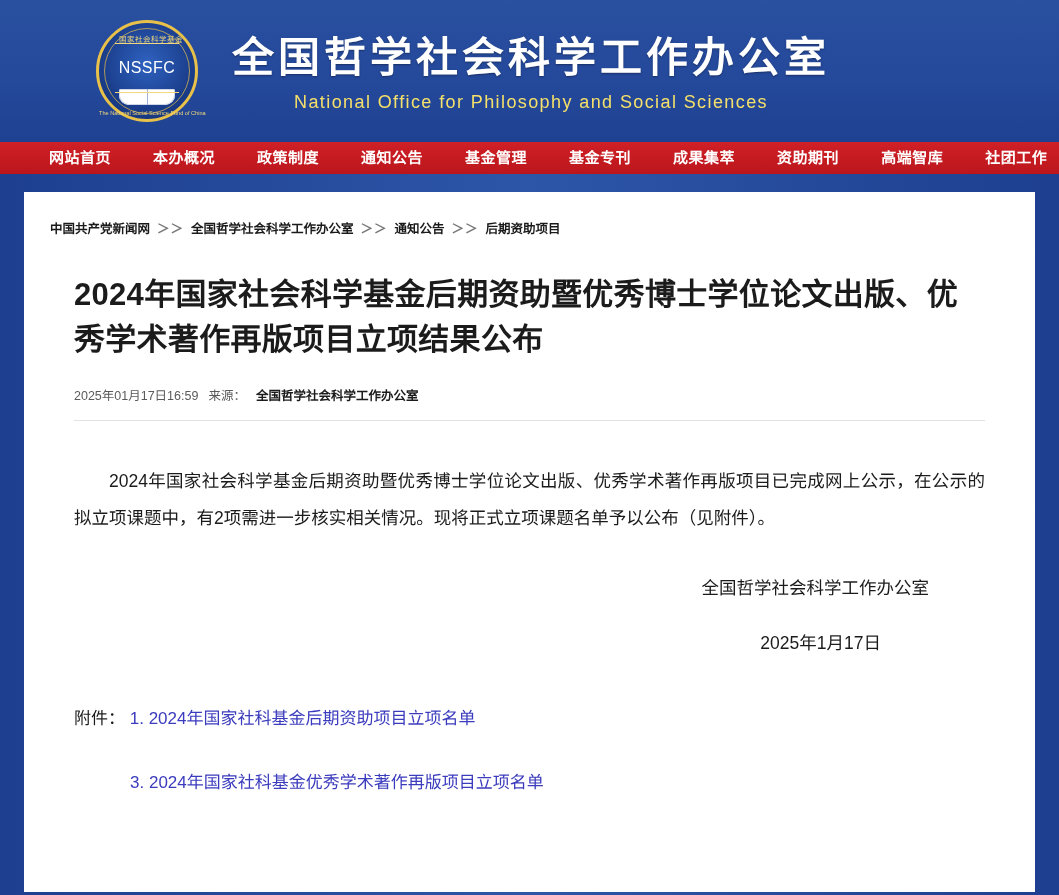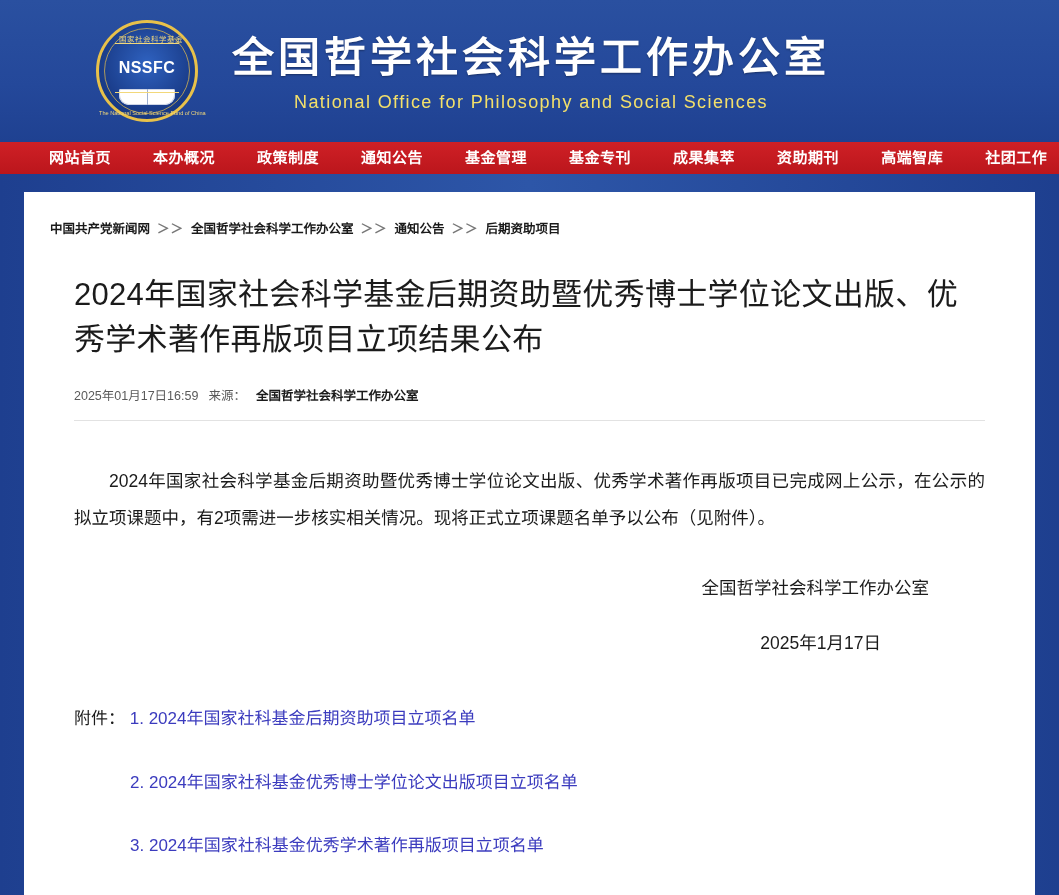--- a/index.html
+++ b/index.html
@@ -60,21 +60,21 @@
   .logo .book:before {
     content: "";
     position: absolute;
     left: 50%; top: 0; bottom: 0;
     width: 1px; background: #9fb0d0;
   }
   .logo .nssfc {
     position: relative;
     z-index: 3;
     color: #ffffff;
-    font-weight: bold;
+    font-weight: normal;
     font-size: 16px;
     letter-spacing: .5px;
     border-top: 1.5px solid #f2d87a;
     border-bottom: 1.5px solid #f2d87a;
     padding: 15px 4px;
     margin-top: -6px;
   }
   .logo .bottom-arc {
     position: absolute;
     bottom: 3px; left: 0; right: 0;
@@ -151,21 +151,21 @@
     color: #777;
     padding: 0 7px;
     font-weight: bold;
     letter-spacing: 1px;
   }
   .article {
     padding: 0 50px;
   }
   .article-title {
     font-size: 31px;
-    font-weight: normal;
+    font-weight: bold;
     color: #1b1b1b;
     line-height: 1.45;
     margin: 36px 0 0 0;
     letter-spacing: .3px;
   }
   .meta {
     margin-top: 22px;
     font-size: 12.5px;
     color: #5a5a5a;
     display: flex;
@@ -283,24 +283,20 @@
         <div class="signature">全国哲学社会科学工作办公室</div>
         <div class="sign-date">2025年1月17日</div>
 
         <div class="attach">
           <div class="attach-row">
             <span class="attach-label">附件：</span>
             <span class="attach-num">1.</span>
             <a class="attach-link" href="#">2024年国家社科基金后期资助项目立项名单</a>
           </div>
           <div class="attach-row attach-indent">
-            <span class="attach-num">2.</span>
-            <a class="attach-link" href="#">2024年国家社科基金优秀博士学位论文出版项目立项名单</a>
-          </div>
-          <div class="attach-row attach-indent">
             <span class="attach-num">3.</span>
             <a class="attach-link" href="#">2024年国家社科基金优秀学术著作再版项目立项名单</a>
           </div>
         </div>
       </div>
 
     </div>
   </div>
 
 </div>

